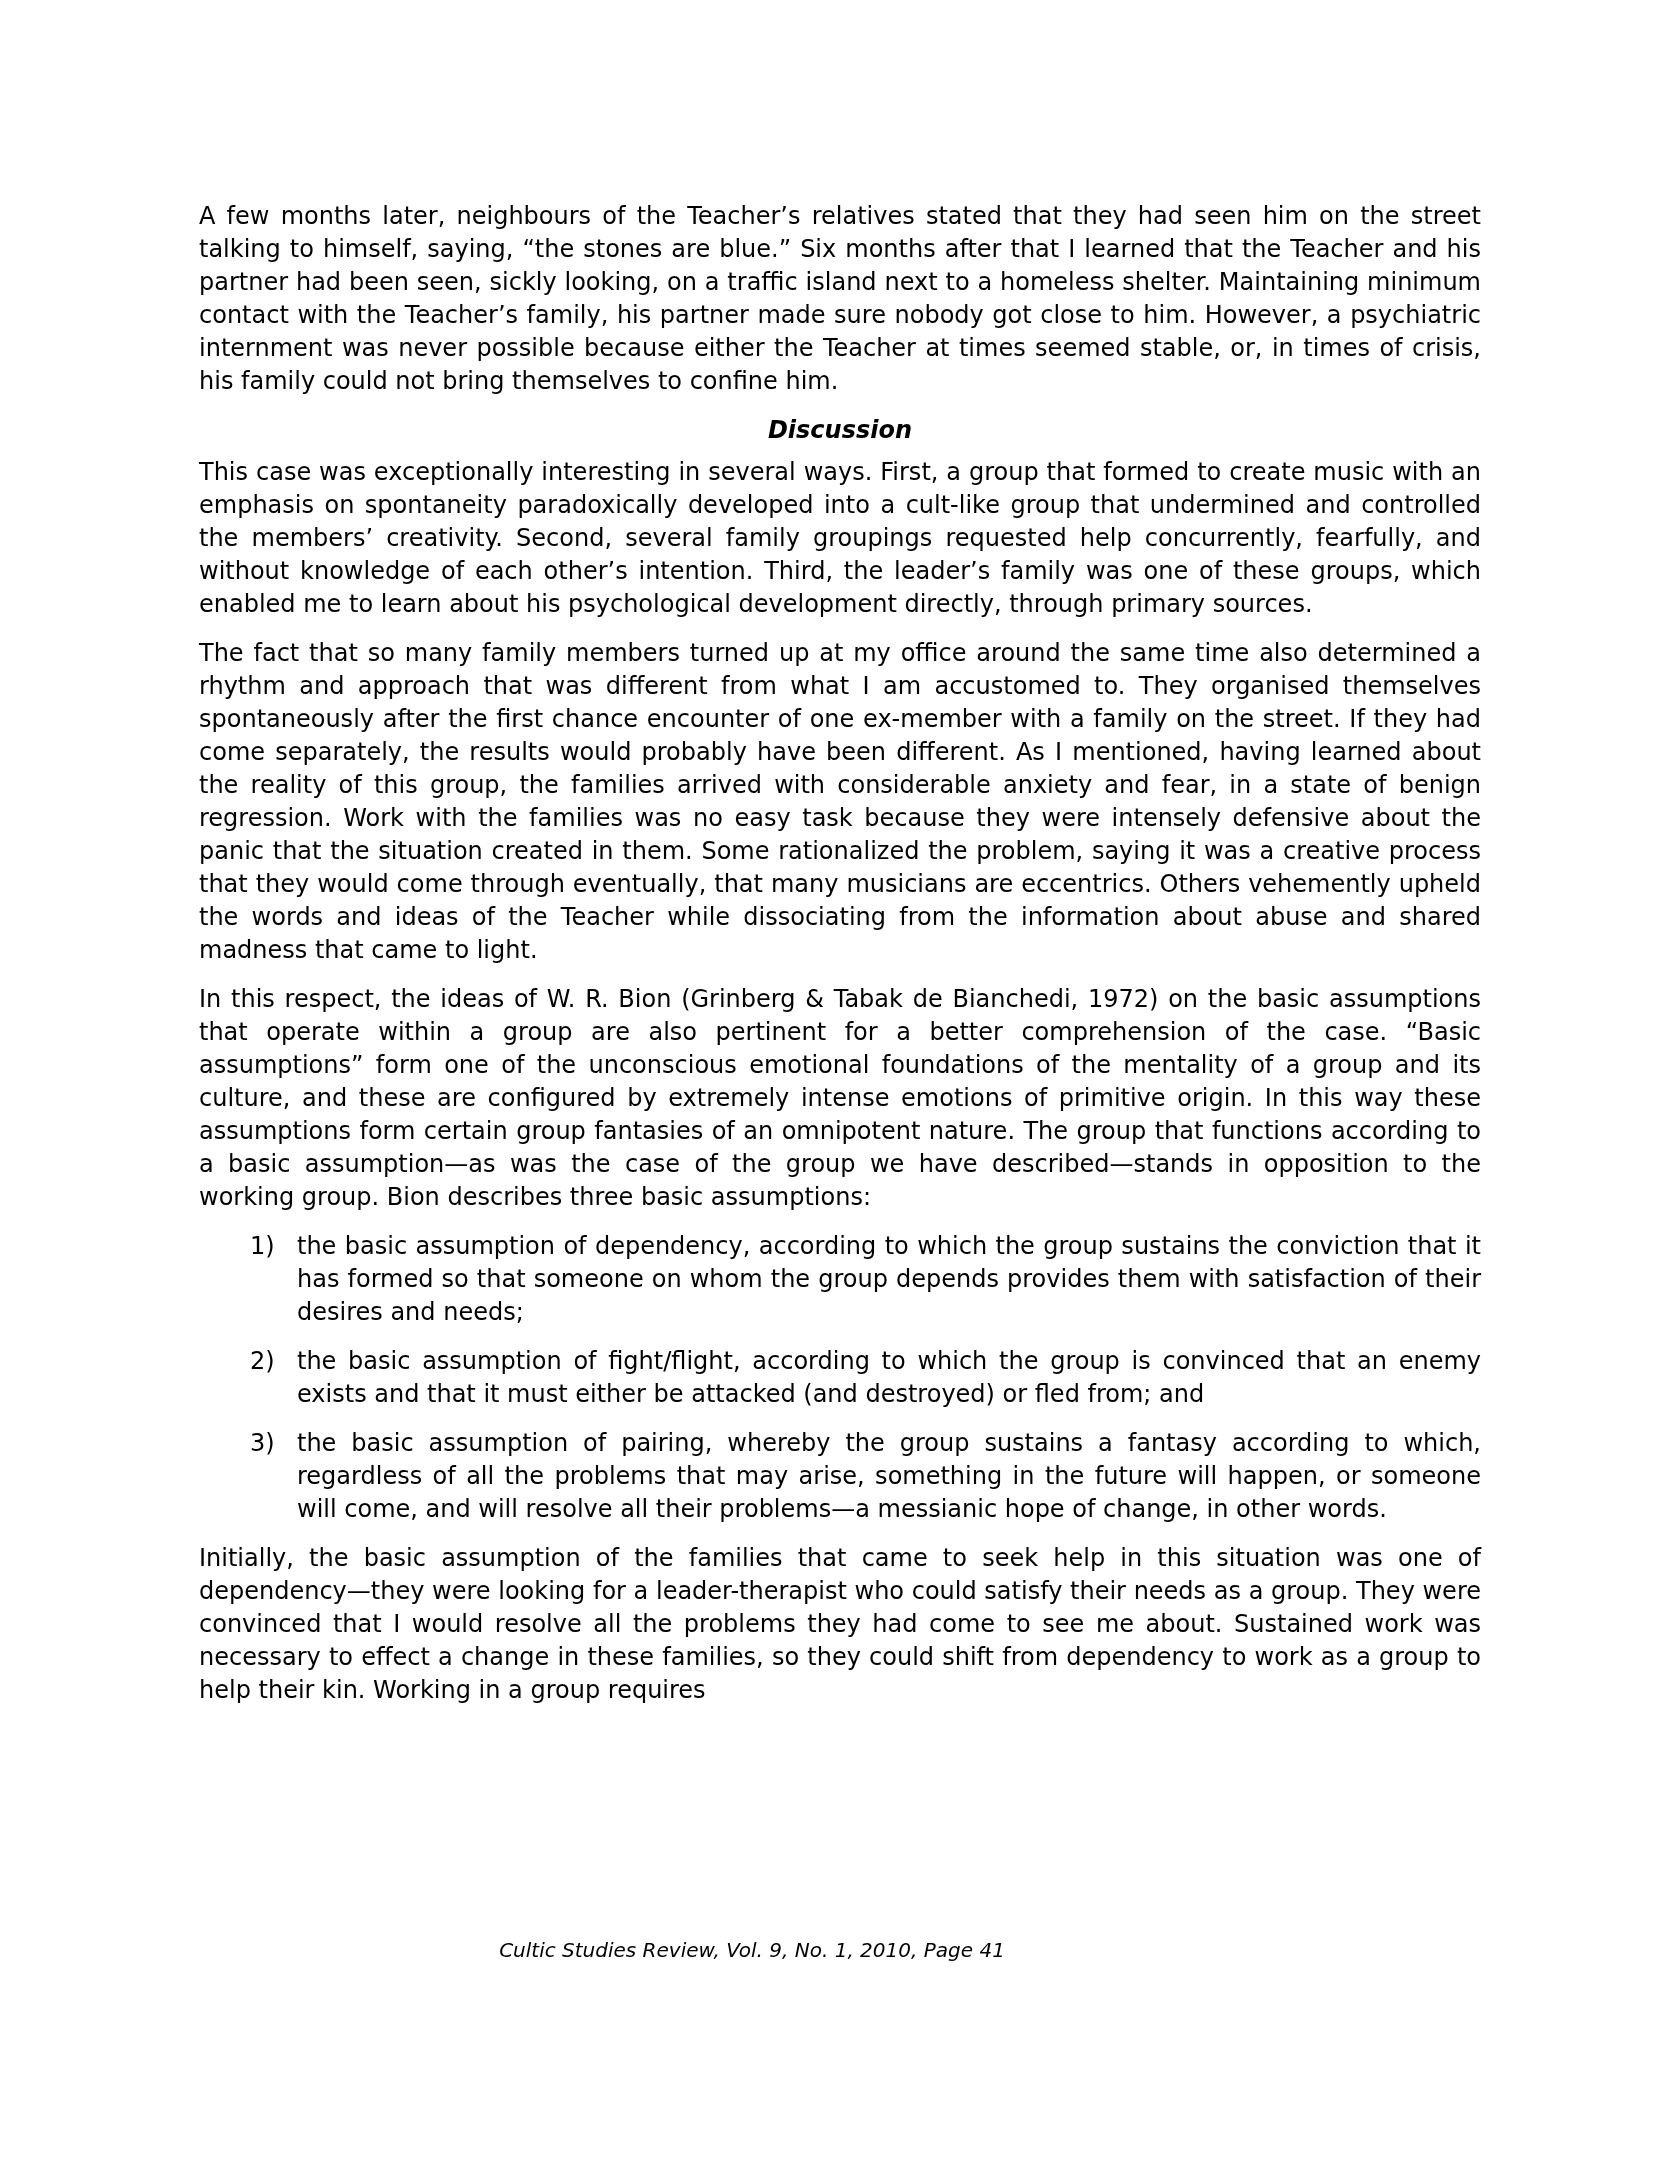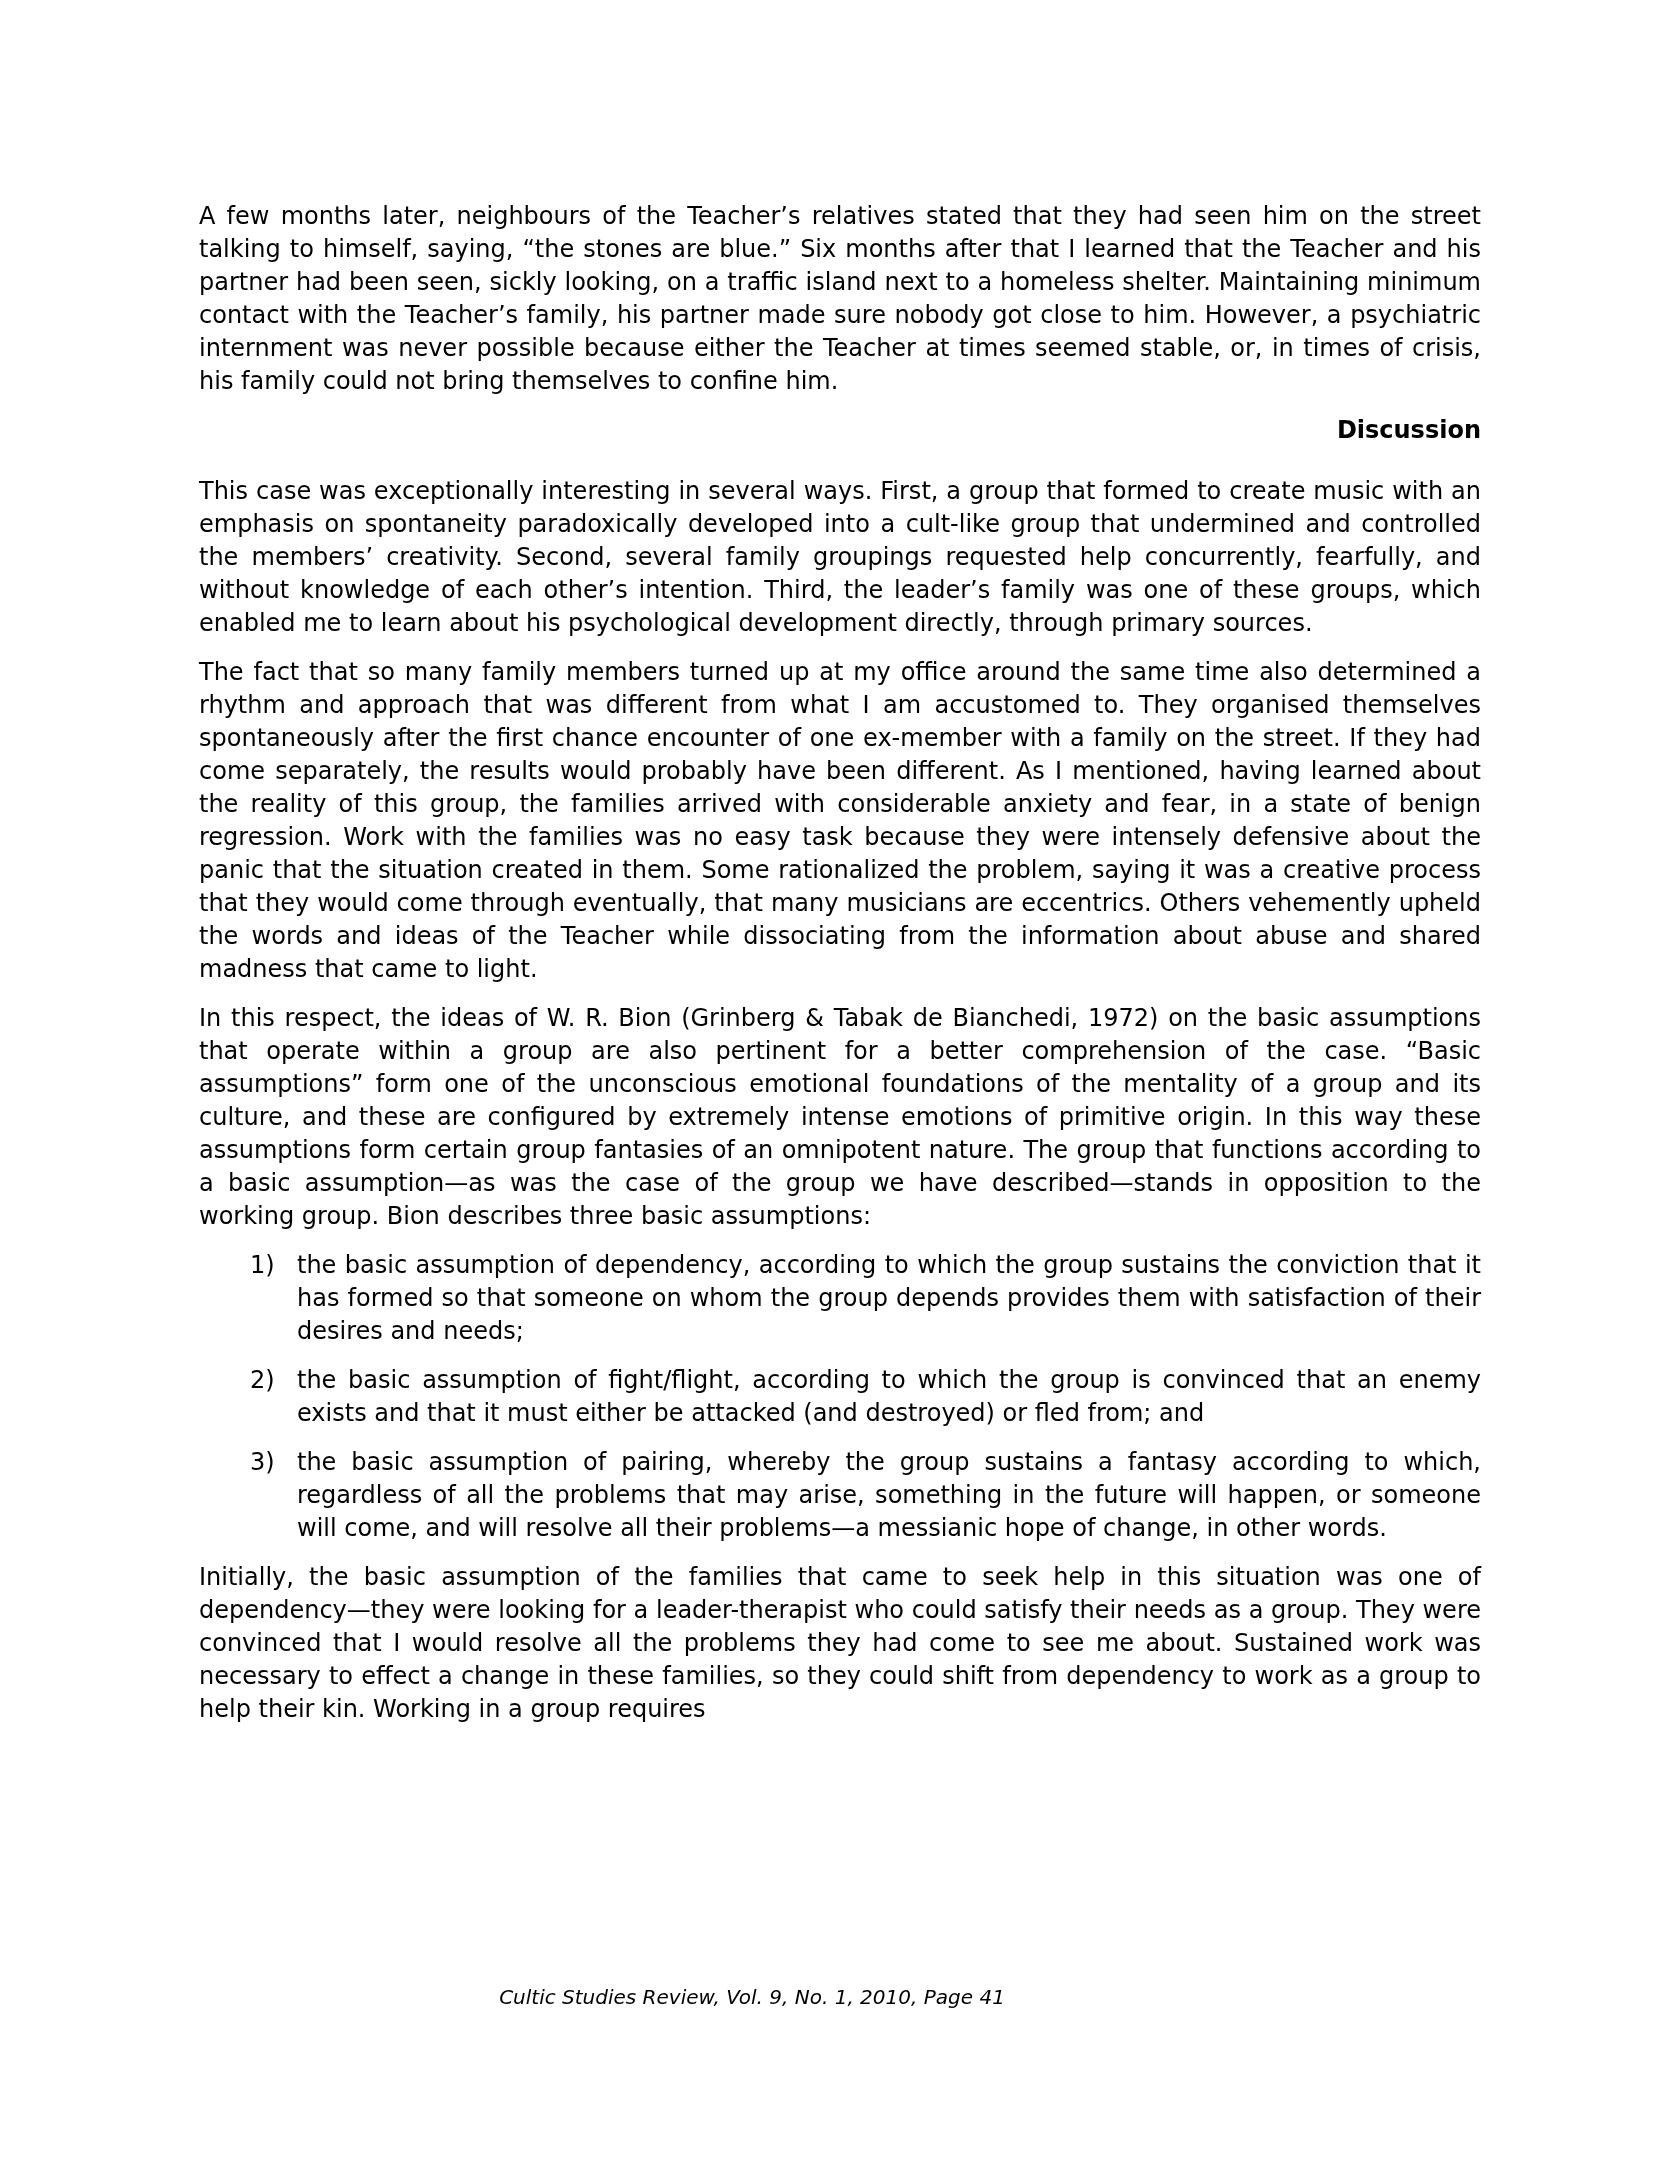--- a/index.html
+++ b/index.html
@@ -1,23 +1,23 @@
 <!DOCTYPE html>
 <html style="font-size:15px"><head>
 <meta charset="utf-8">
 <style>
   html, body { margin: 0; padding: 0; background: #ffffff; }
   body { width: 1680px; height: 2174px; position: relative; overflow: hidden; }
   .page { position: absolute; left: 199px; top: 200px; width: 1282px; color: #000000; font-family: "DejaVu Sans", sans-serif; font-size: 24px; line-height: 33px; }
   p.para { margin: 0 0 16px 0; text-align: justify; text-align-last: left; }
-  h2.heading { margin: 0 0 28px 0; font-size: 24px; line-height: 33px; font-weight: bold; text-align: right; }
+  h2.heading { margin: 0 0 9px 0; font-size: 24px; line-height: 33px; font-weight: bold; text-align: center; font-style: italic; }
   ol.list { list-style: none; margin: 0 0 16px 0; padding: 0; }
   ol.list li { position: relative; padding-left: 98px; margin-bottom: 16px; text-align: justify; text-align-last: left; }
   ol.list li .num { position: absolute; left: 51px; top: 0; }
-  .footer { position: absolute; left: 0; width: 1504px; top: 1984px; text-align: center; font-family: "DejaVu Sans", sans-serif; font-style: italic; font-size: 20px; line-height: 26px; color: #000; }
+  .footer { position: absolute; left: 0; width: 1504px; top: 1937px; text-align: center; font-family: "DejaVu Sans", sans-serif; font-style: italic; font-size: 20px; line-height: 26px; color: #000; }
 </style>
 </head>
 <body>
 
 <div class="page">
   <p class="para">A few months later, neighbours of the Teacher’s relatives stated that they had seen him on the street talking to himself, saying, “the stones are blue.” Six months after that I learned that the Teacher and his partner had been seen, sickly looking, on a traffic island next to a homeless shelter. Maintaining minimum contact with the Teacher’s family, his partner made sure nobody got close to him. However, a psychiatric internment was never possible because either the Teacher at times seemed stable, or, in times of crisis, his family could not bring themselves to confine him.</p>
   <h2 class="heading">Discussion</h2>
   <p class="para">This case was exceptionally interesting in several ways. First, a group that formed to create music with an emphasis on spontaneity paradoxically developed into a cult-like group that undermined and controlled the members’ creativity. Second, several family groupings requested help concurrently, fearfully, and without knowledge of each other’s intention. Third, the leader’s family was one of these groups, which enabled me to learn about his psychological development directly, through primary sources.</p>
   <p class="para">The fact that so many family members turned up at my office around the same time also determined a rhythm and approach that was different from what I am accustomed to. They organised themselves spontaneously after the first chance encounter of one ex-member with a family on the street. If they had come separately, the results would probably have been different. As I mentioned, having learned about the reality of this group, the families arrived with considerable anxiety and fear, in a state of benign regression. Work with the families was no easy task because they were intensely defensive about the panic that the situation created in them. Some rationalized the problem, saying it was a creative process that they would come through eventually, that many musicians are eccentrics. Others vehemently upheld the words and ideas of the Teacher while dissociating from the information about abuse and shared madness that came to light.</p>
   <p class="para">In this respect, the ideas of W. R. Bion (Grinberg &amp; Tabak de Bianchedi, 1972) on the basic assumptions that operate within a group are also pertinent for a better comprehension of the case. “Basic assumptions” form one of the unconscious emotional foundations of the mentality of a group and its culture, and these are configured by extremely intense emotions of primitive origin. In this way these assumptions form certain group fantasies of an omnipotent nature. The group that functions according to a basic assumption—as was the case of the group we have described—stands in opposition to the working group. Bion describes three basic assumptions:</p>

